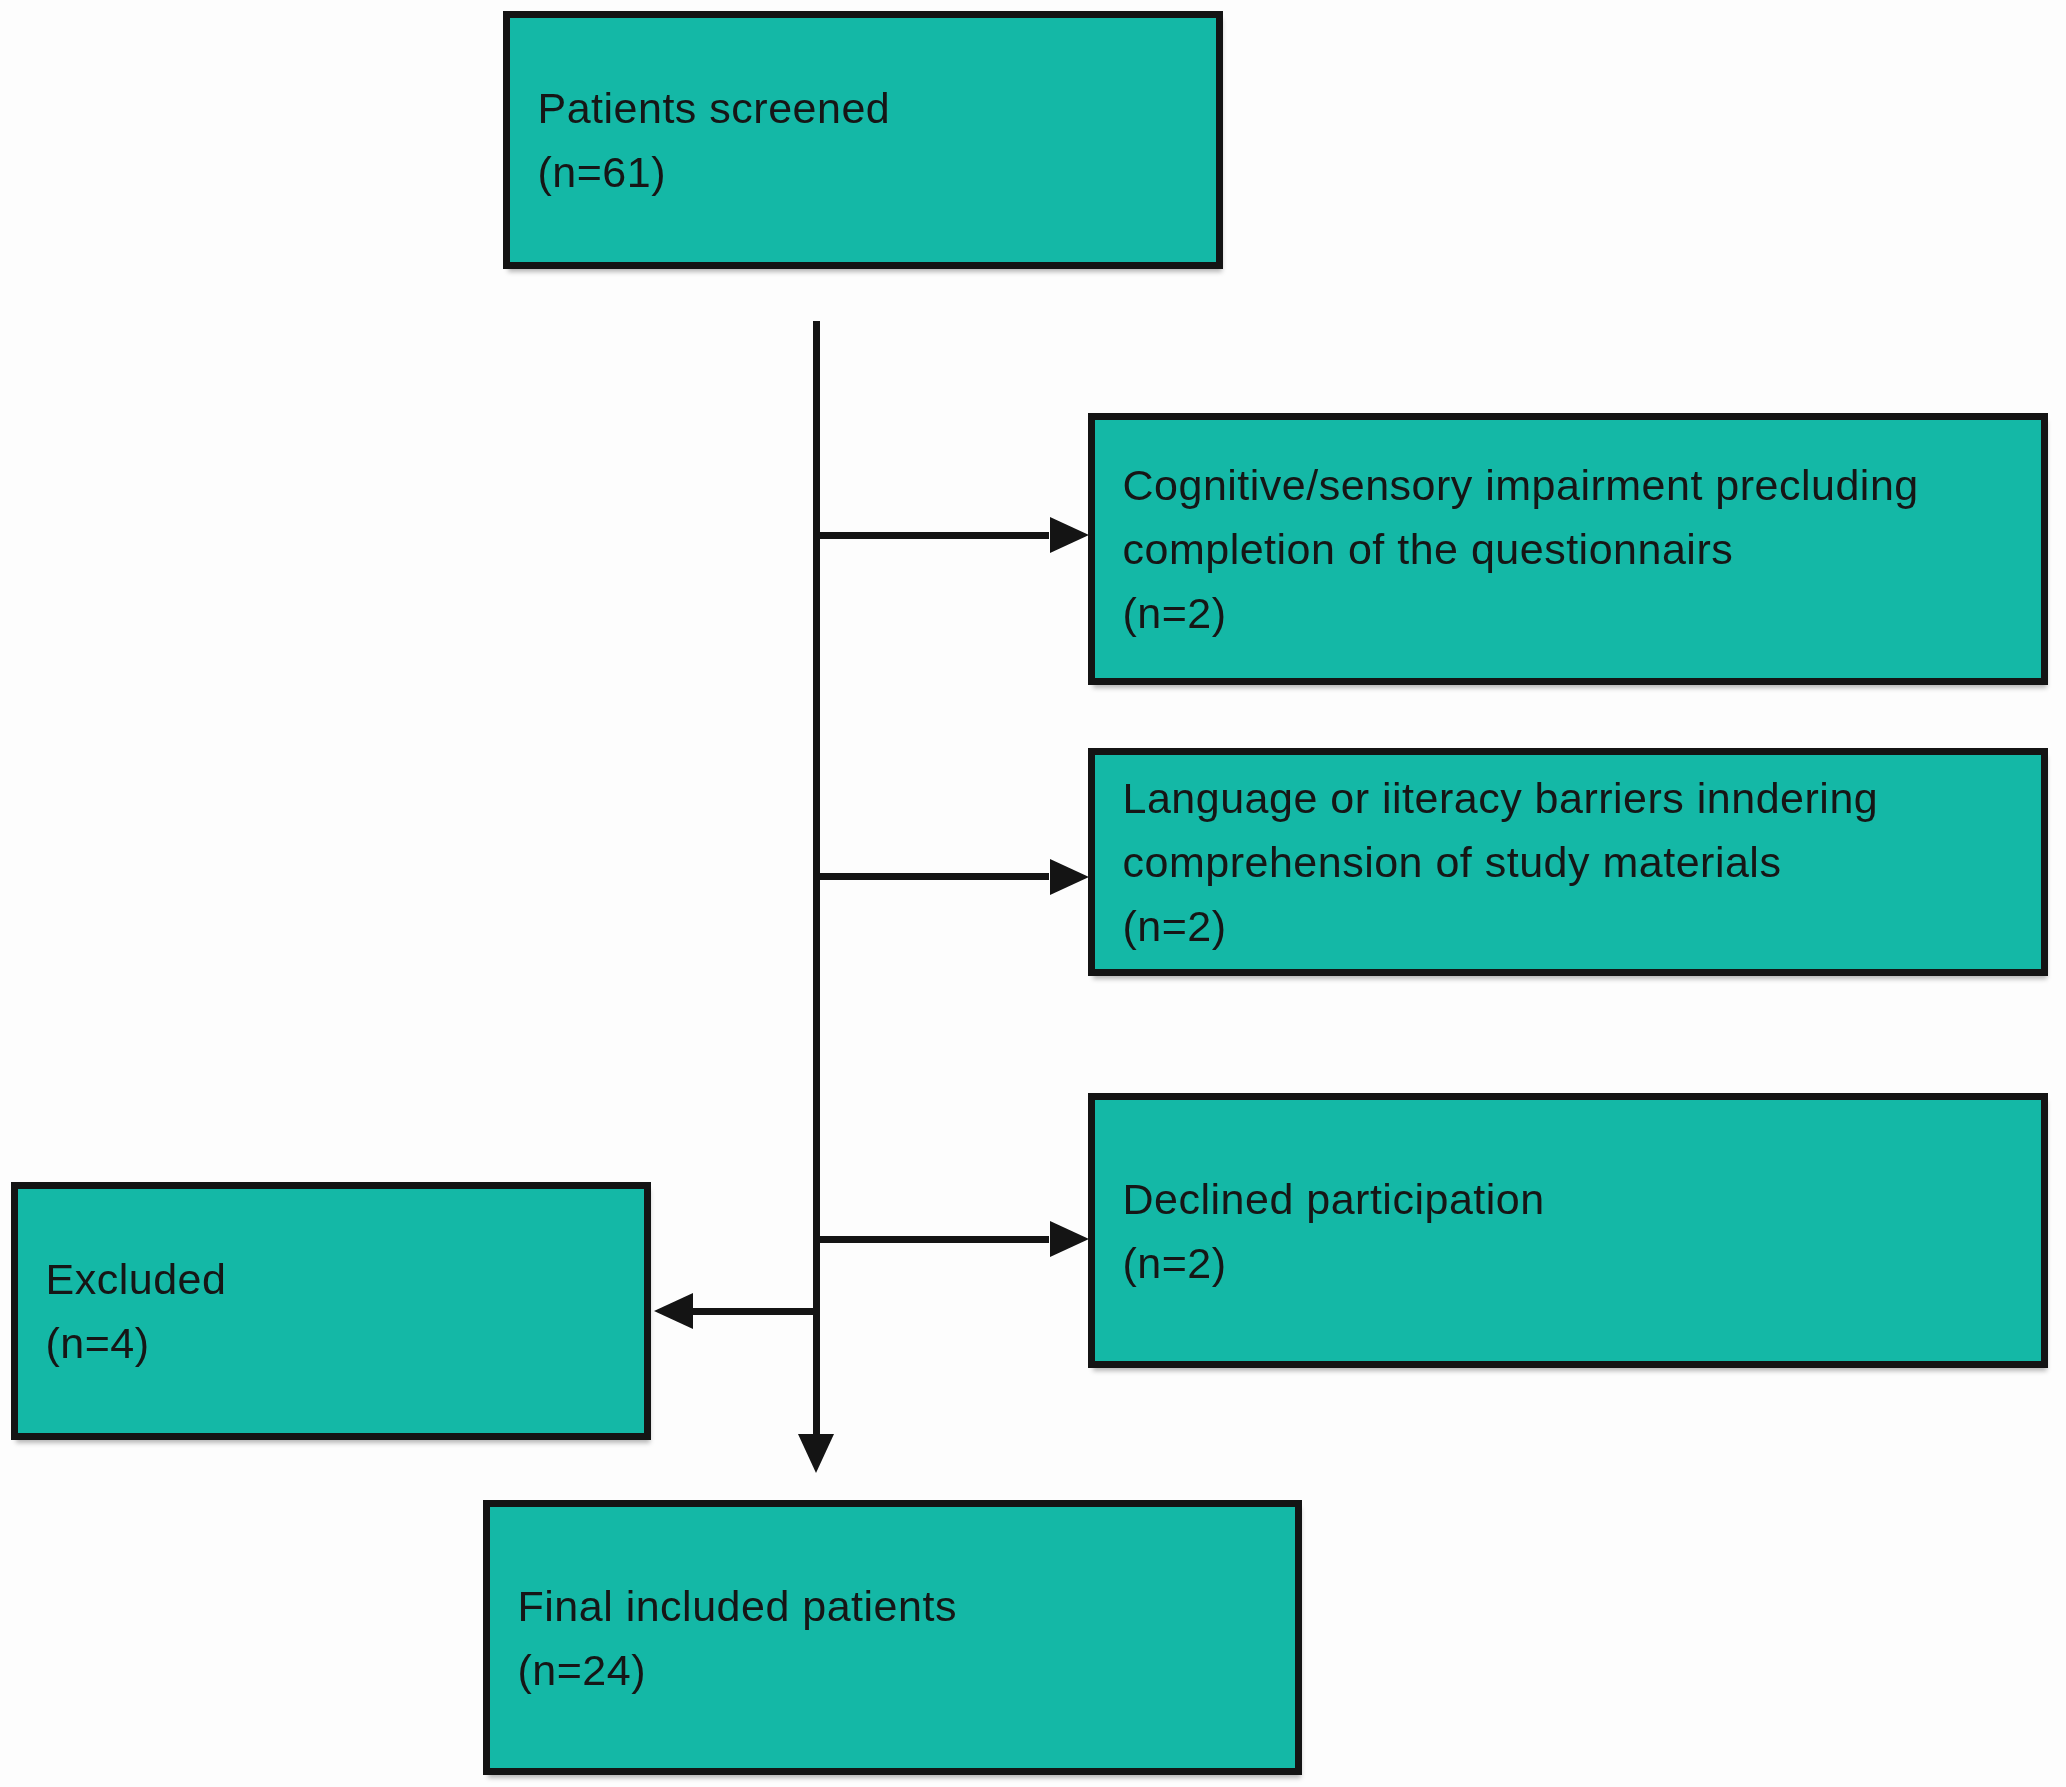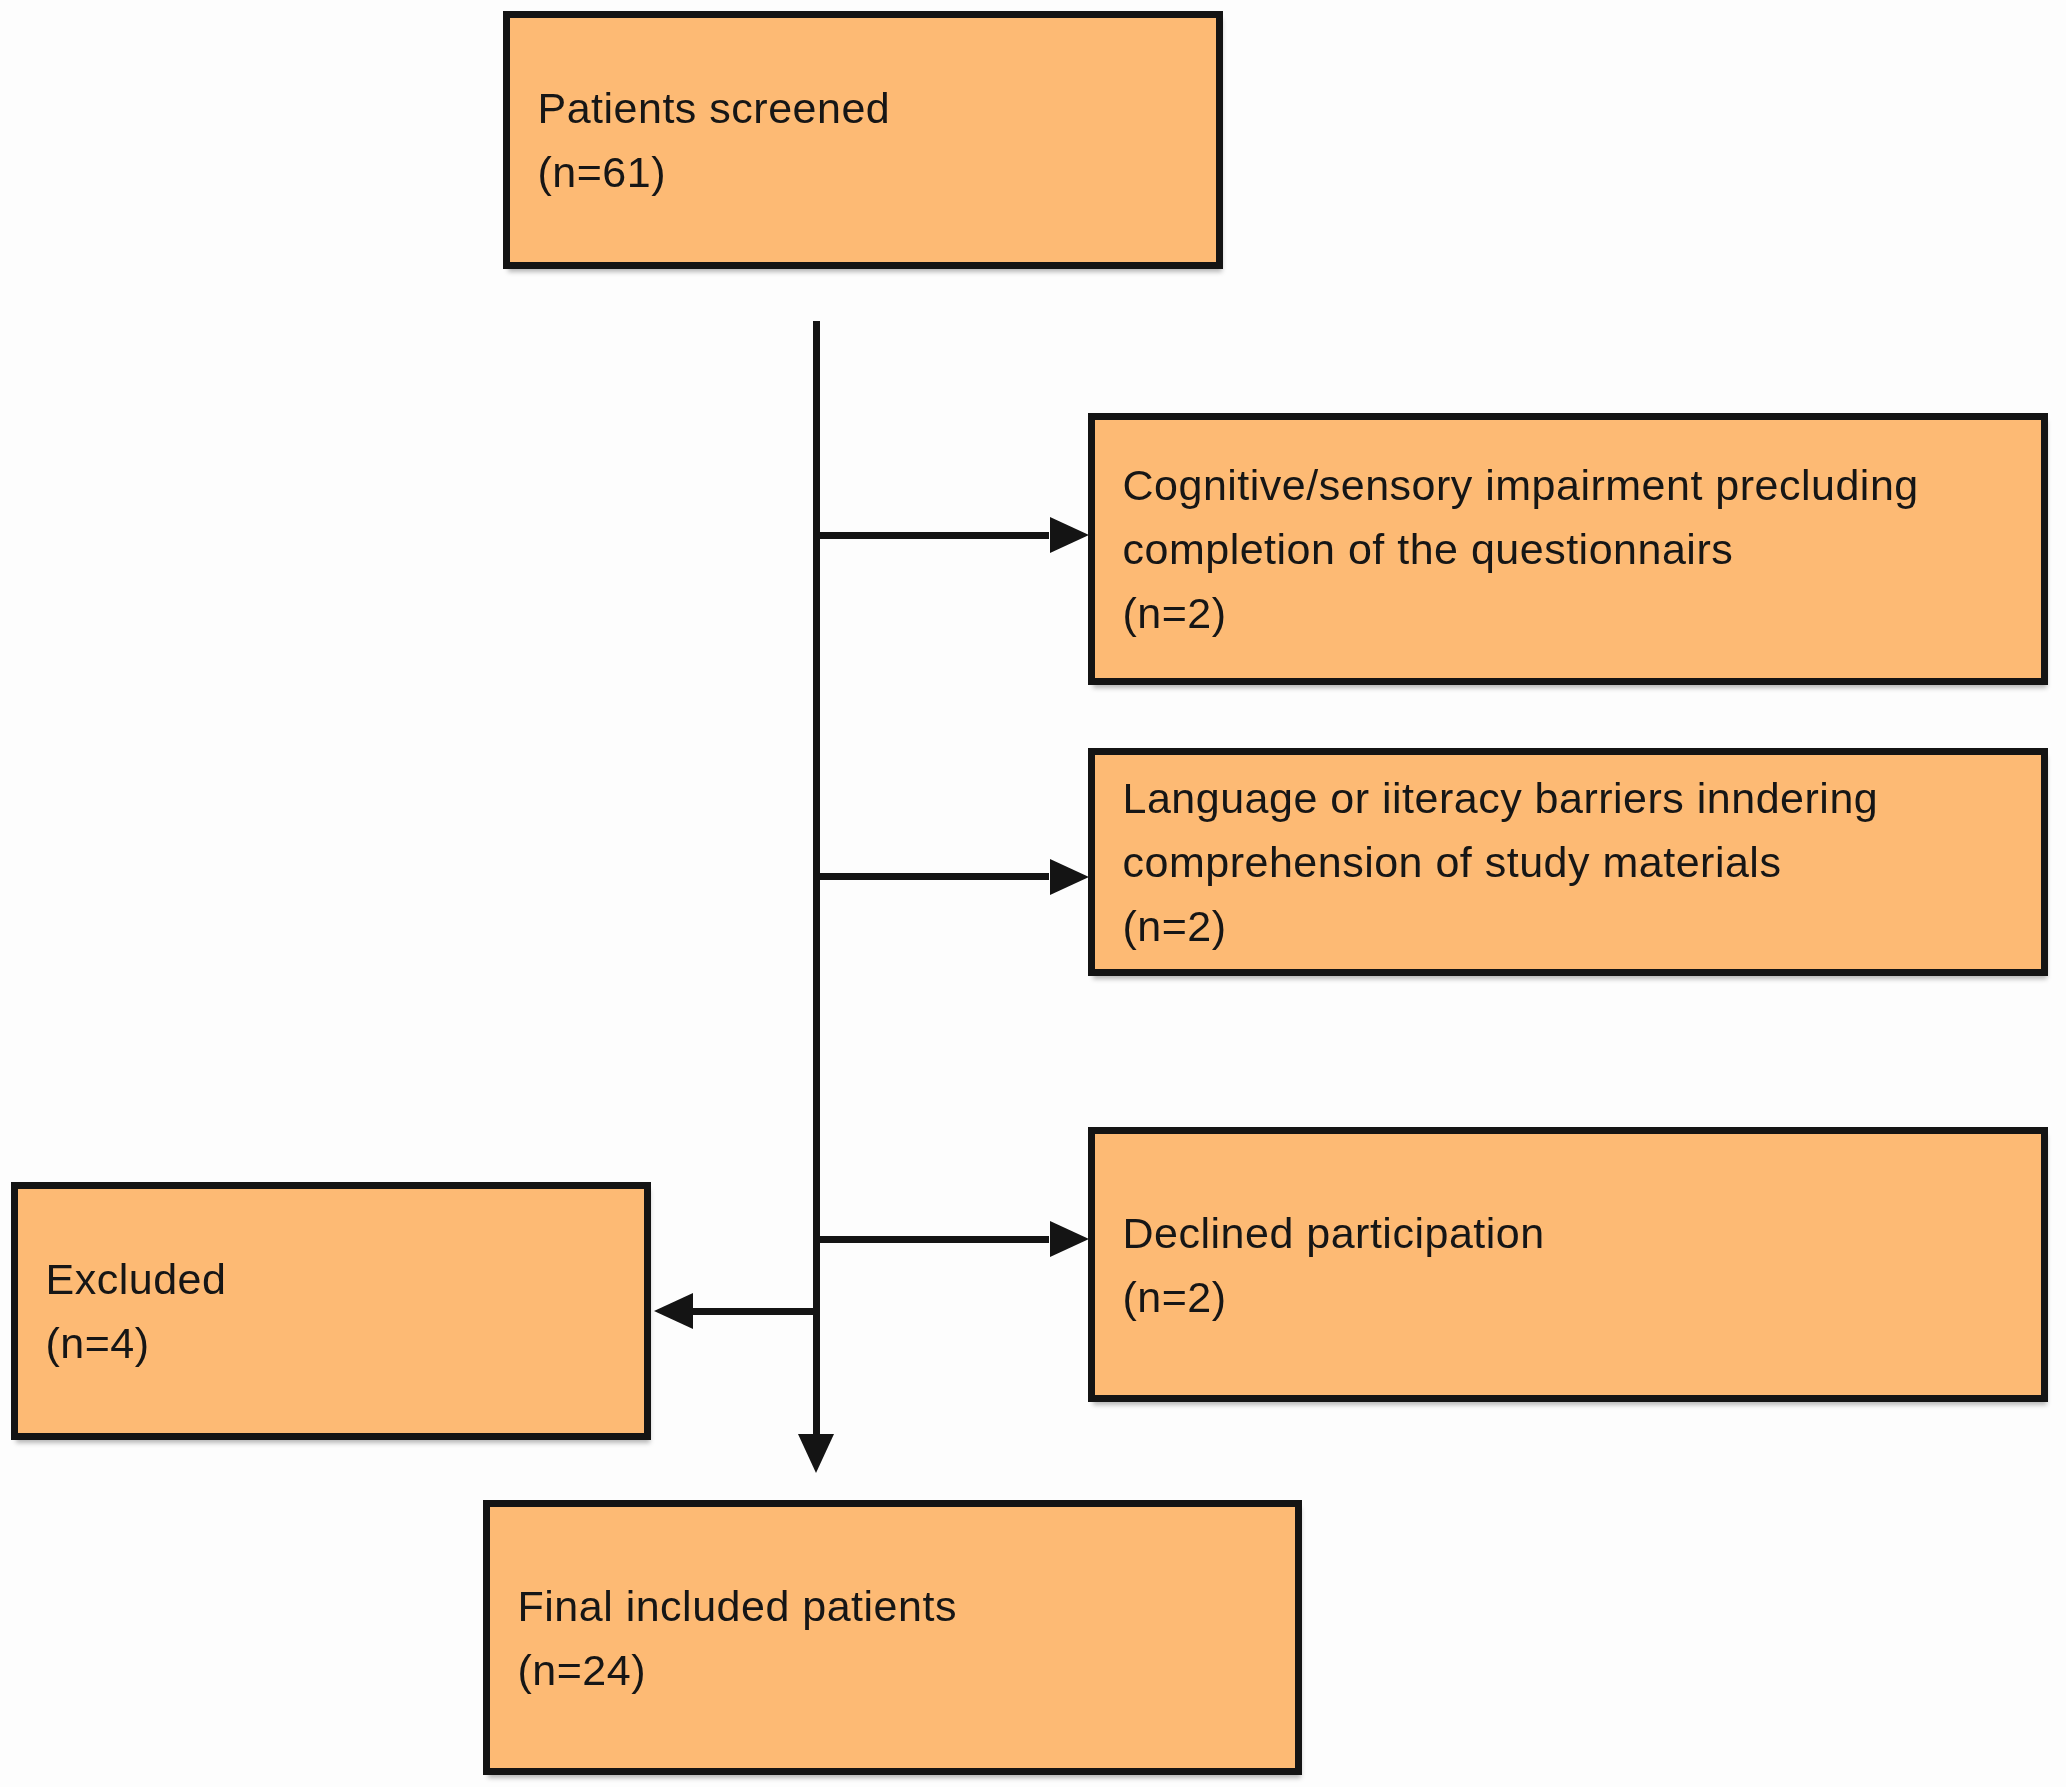--- a/index.html
+++ b/index.html
@@ -13,36 +13,36 @@
     height: 1788px;
     background: #fdfdfd;
     font-family: "Liberation Sans", sans-serif;
     color: #161616;
     overflow: hidden;
   }
   .node {
     position: absolute;
     box-sizing: border-box;
     border: 7.3px solid #141414;
-    background: #fdba74;
+    background: #14b8a6;
     display: flex;
     align-items: center;
     box-shadow: 1.8px 5.5px 4.6px -2.8px rgba(0,0,0,0.28);
   }
   .node-text {
     white-space: pre-line;
     font-size: 43px;
     line-height: 64px;
     padding: 0 18.4px 0 27.5px;
     letter-spacing: 0.5px;
   }
   .box-top      { left: 503px;  top: 11px;   width: 720px;  height: 258px; }
   .box-r1       { left: 1088px; top: 413px;  width: 960px; height: 272px; }
   .box-r2       { left: 1088px; top: 748px;  width: 960px; height: 228px; }
-  .box-r3       { left: 1088px; top: 1093px; width: 960px; height: 275px; margin-top: 34px; }
+  .box-r3       { left: 1088px; top: 1093px; width: 960px; height: 275px; }
   .box-excluded { left: 11px;   top: 1182px; width: 640px;  height: 258px; }
   .box-final    { left: 483px;  top: 1500px; width: 819px;  height: 275px; }
 
   .shaft {
     position: absolute;
     background: #141414;
   }
   .vline      { left: 813px; top: 321px;  width: 7.3px;   height: 1113px; }
   .a1         { left: 816px; top: 532px;  width: 233px; height: 7.3px; }
   .a2         { left: 816px; top: 873px;  width: 233px; height: 7.3px; }

